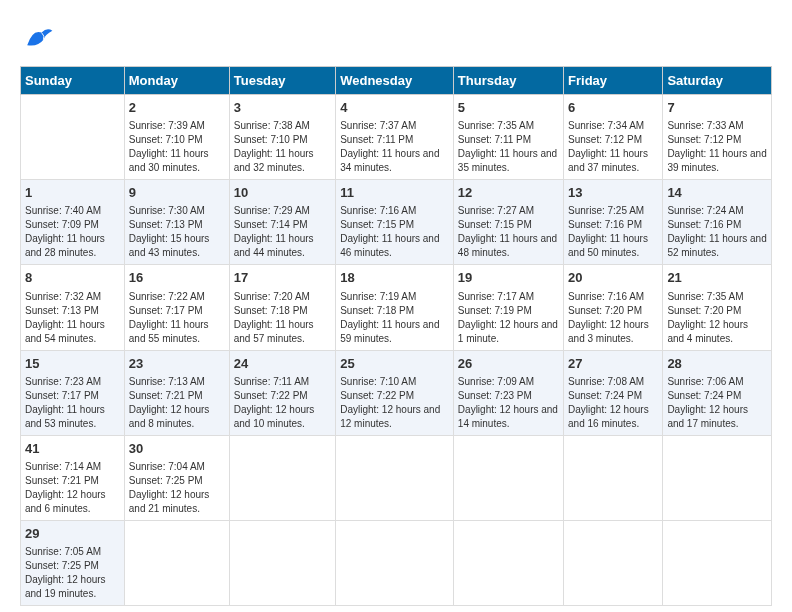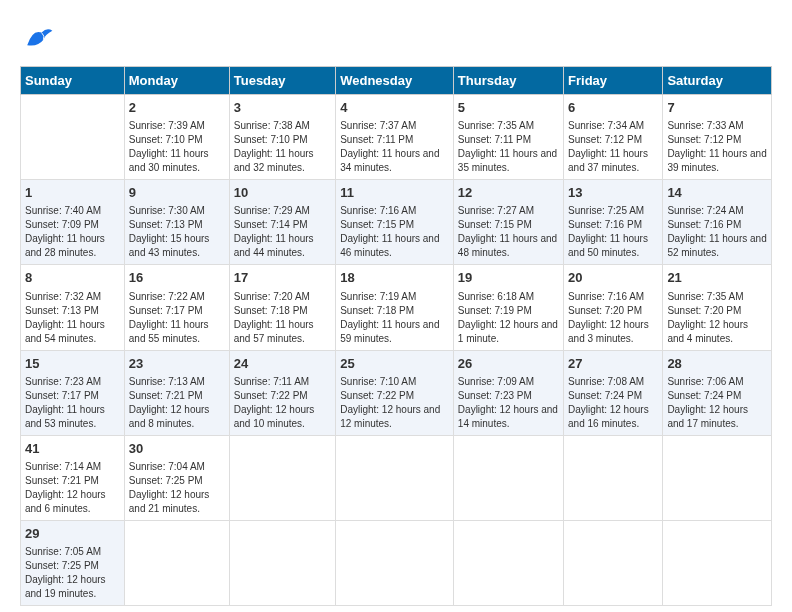--- a/index.html
+++ b/index.html
@@ -247,21 +247,21 @@
         <span class="day-num">18</span>
         <div class="cell-content">
           <span>Sunrise: 7:19 AM</span><br>
           <span>Sunset: 7:18 PM</span><br>
           <span>Daylight: 11 hours and 59 minutes.</span>
         </div>
       </td>
         <td>
         <span class="day-num">19</span>
         <div class="cell-content">
-          <span>Sunrise: 6:18 AM</span><br>
+          <span>Sunrise: 7:17 AM</span><br>
           <span>Sunset: 7:19 PM</span><br>
           <span>Daylight: 12 hours and 1 minute.</span>
         </div>
       </td>
         <td>
         <span class="day-num">20</span>
         <div class="cell-content">
           <span>Sunrise: 7:16 AM</span><br>
           <span>Sunset: 7:20 PM</span><br>
           <span>Daylight: 12 hours and 3 minutes.</span>

